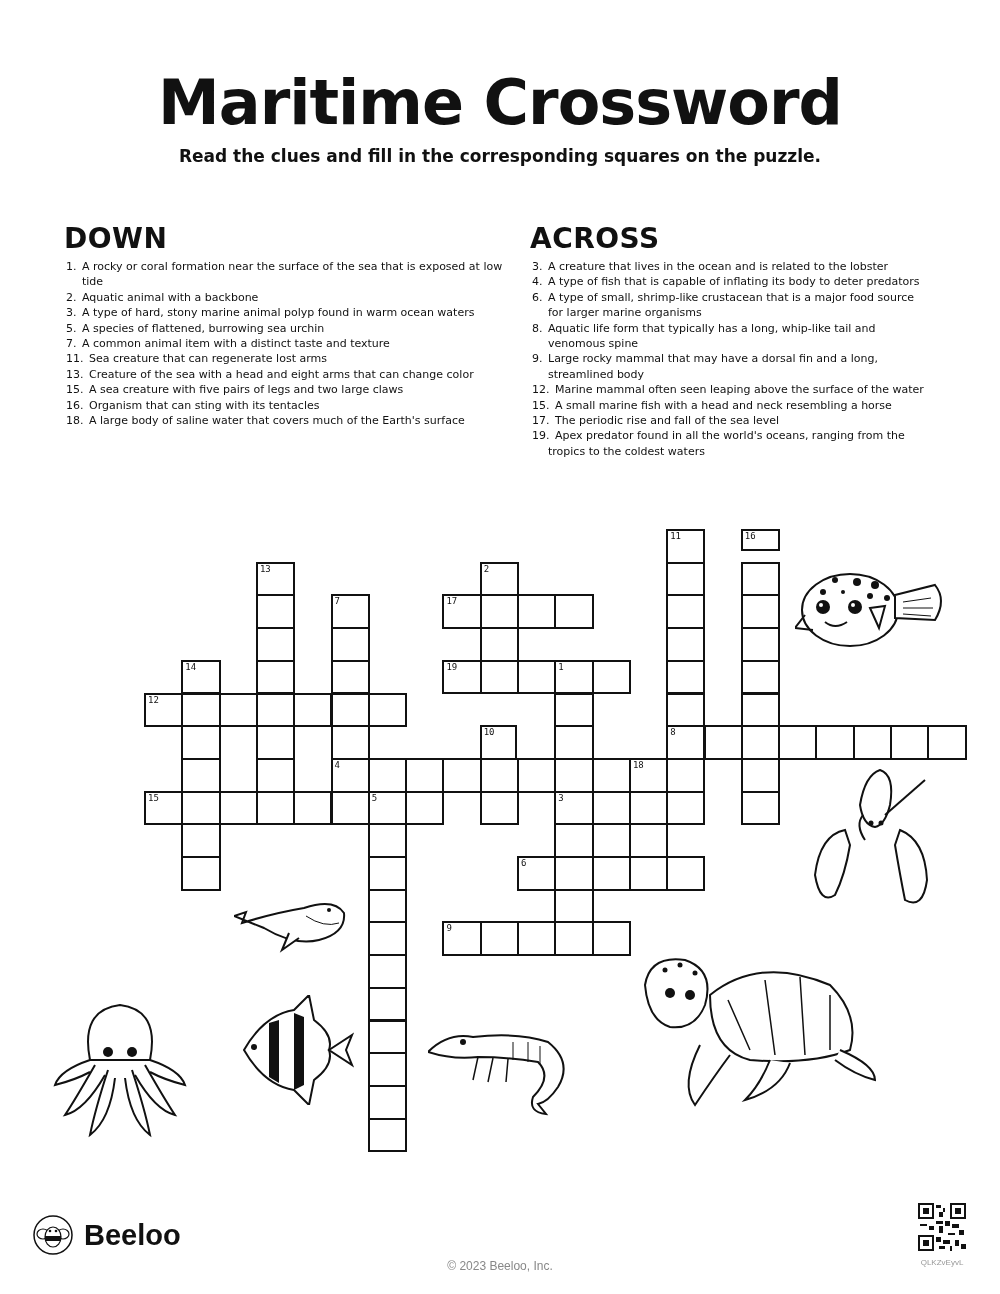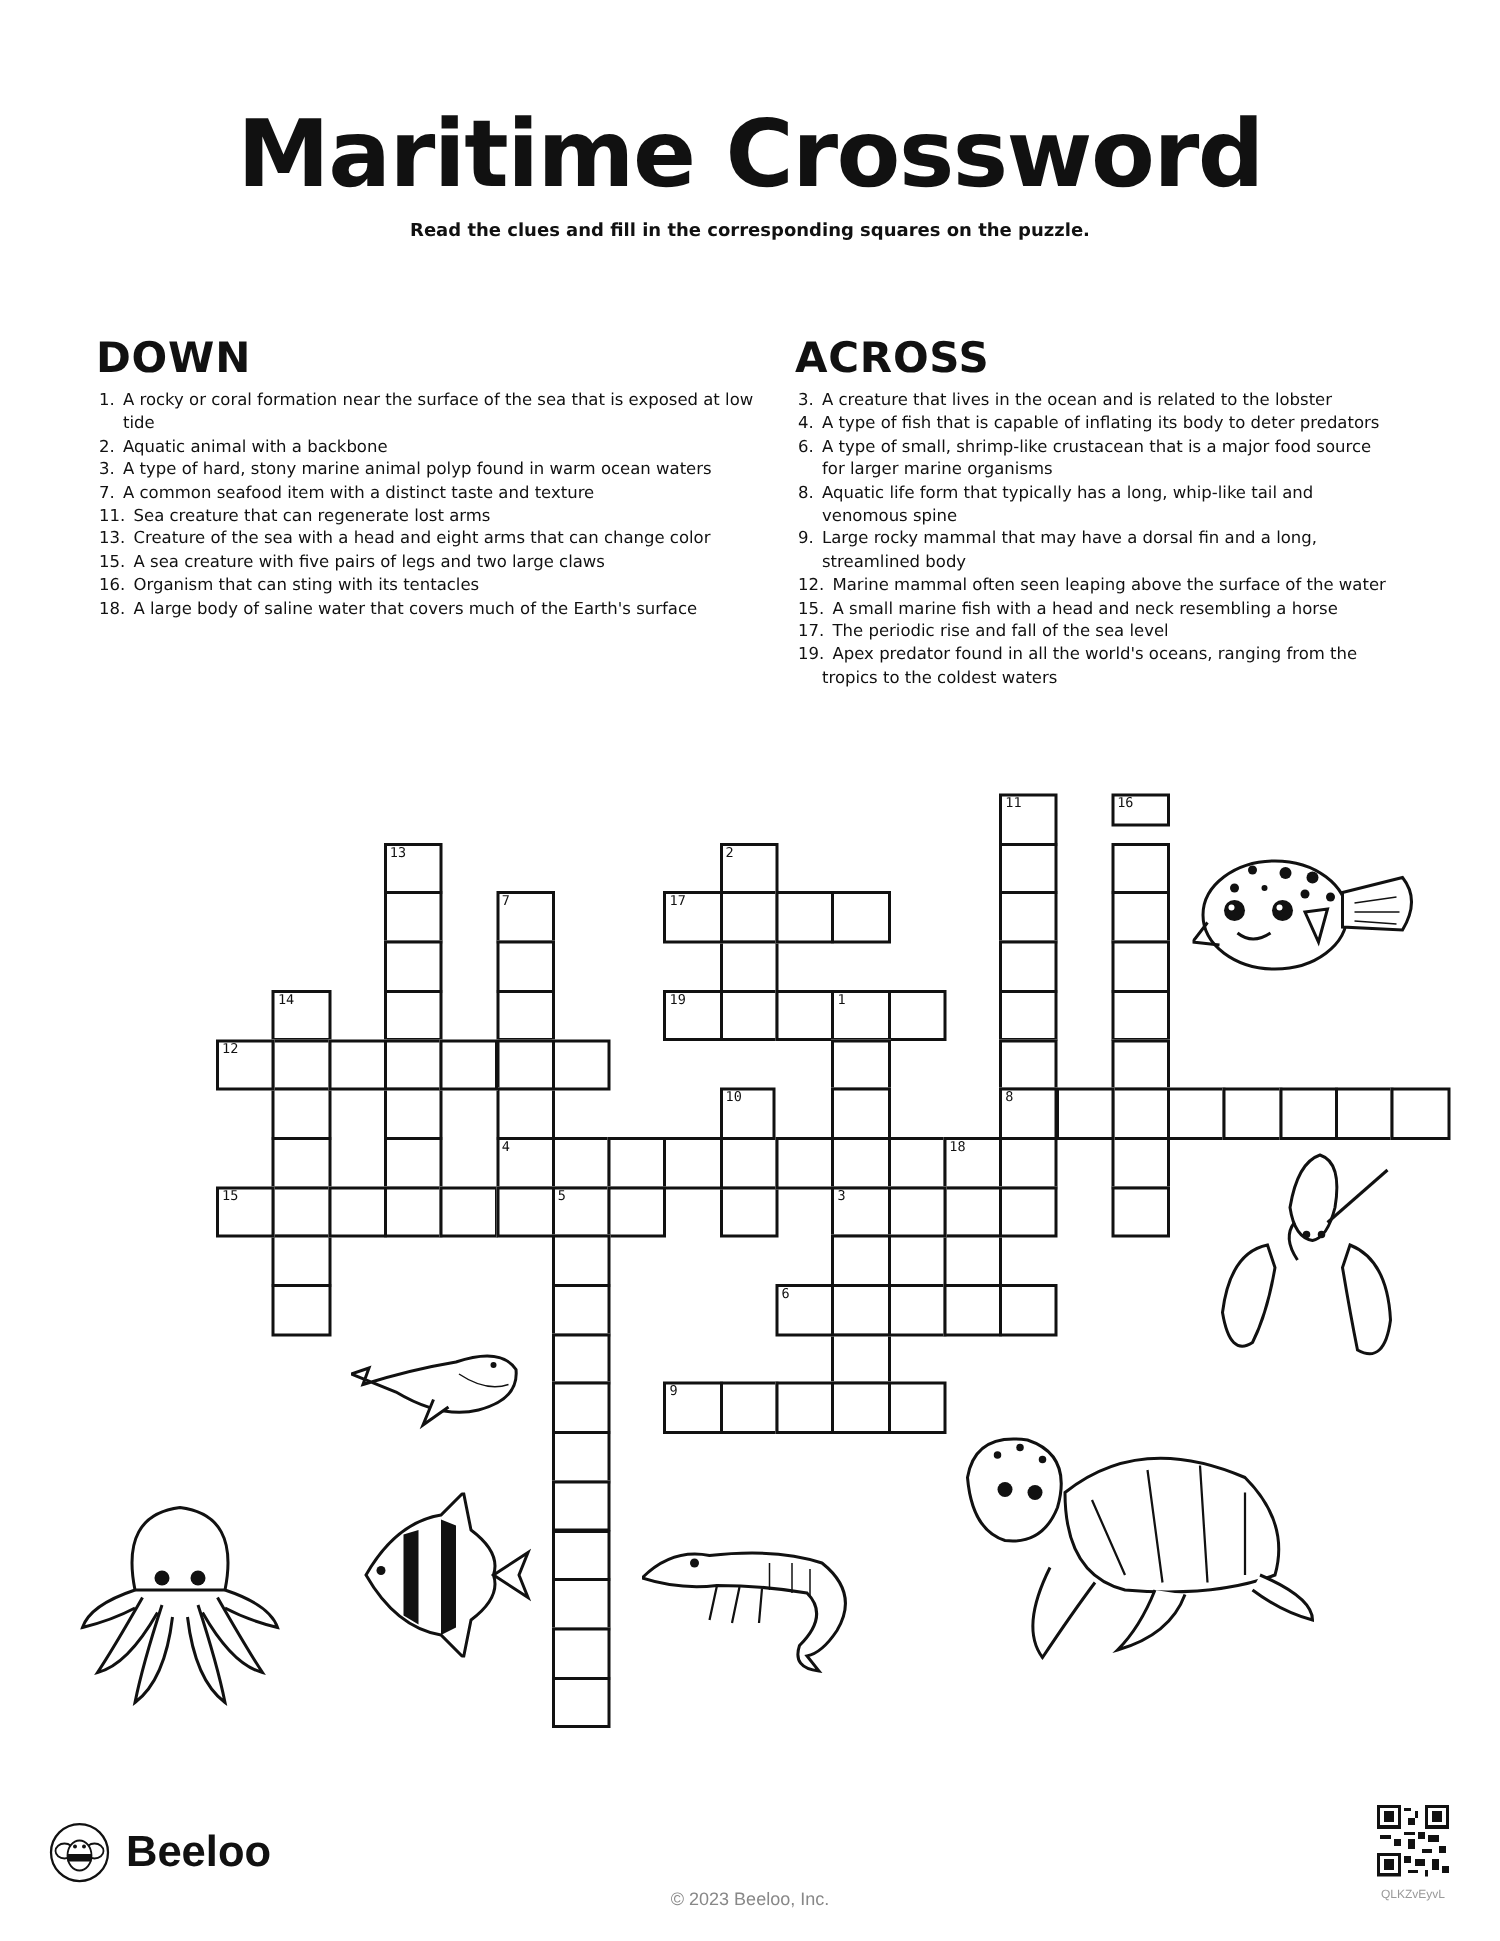--- a/index.html
+++ b/index.html
@@ -1,18 +1,18 @@
 <!DOCTYPE html>
 <html><head>
 <meta charset="utf-8">
 <style>
   html, body { margin: 0; padding: 0; background: #ffffff; }
   body { width: 1000px; height: 1294px; position: relative; overflow: hidden; font-family: "DejaVu Sans", sans-serif; color: #111; }
   .title { position: absolute; left: 0; width: 1000px; top: 66px; text-align: center; font-size: 62px; font-weight: bold; letter-spacing: -1px; }
-  .subtitle { position: absolute; left: 0; width: 1000px; top: 146px; text-align: center; font-size: 12px; font-weight: bold; }
+  .subtitle { position: absolute; left: 0; width: 1000px; top: 146px; text-align: center; font-size: 17px; font-weight: bold; }
   .clues { position: absolute; top: 222px; }
   .clues.down { left: 64px; width: 440px; }
   .clues.across { left: 530px; width: 400px; }
   .clues h2 { margin: 0 0 4px 0; font-size: 28px; font-weight: bold; letter-spacing: 0.5px; }
   .clues ol { list-style: none; margin: 0; padding: 0 0 0 0; }
   .clues li { font-size: 11px; line-height: 15.4px; font-weight: normal; padding-left: 18px; text-indent: -16px; }
   .clues li .num { margin-right: 2px; }
   .grid { position: absolute; left: 0; top: 0; width: 1000px; height: 1294px; }
   .cell { position: absolute; width: 37.3px; height: 32.7px; box-sizing: border-box; border: 2px solid #111; background: #fff; }
   .cell .cnum { position: absolute; top: 1px; left: 2px; font-family: "DejaVu Sans Mono", monospace; font-size: 9px; line-height: 9px; }
@@ -28,21 +28,22 @@
 
 <div class="title">Maritime Crossword</div>
 <div class="subtitle">Read the clues and fill in the corresponding squares on the puzzle.</div>
 
 <div class="clues down">
   <h2>DOWN</h2>
   <ol id="down-list">
       <li><span class="num">1. </span><span>A rocky or coral formation near the surface of the sea that is exposed at low tide</span></li>
       <li><span class="num">2. </span><span>Aquatic animal with a backbone</span></li>
       <li><span class="num">3. </span><span>A type of hard, stony marine animal polyp found in warm ocean waters</span></li>
-      <li><span class="num">7. </span><span>A common seafood item with a distinct taste and texture</span></li>
+      <li><span class="num">5. </span><span>A species of flattened, burrowing sea urchin</span></li>
+      <li><span class="num">7. </span><span>A common animal item with a distinct taste and texture</span></li>
       <li><span class="num">11. </span><span>Sea creature that can regenerate lost arms</span></li>
       <li><span class="num">13. </span><span>Creature of the sea with a head and eight arms that can change color</span></li>
       <li><span class="num">15. </span><span>A sea creature with five pairs of legs and two large claws</span></li>
       <li><span class="num">16. </span><span>Organism that can sting with its tentacles</span></li>
       <li><span class="num">18. </span><span>A large body of saline water that covers much of the Earth's surface</span></li>
     </ol>
 </div>
 
 <div class="clues across">
   <h2>ACROSS</h2>

